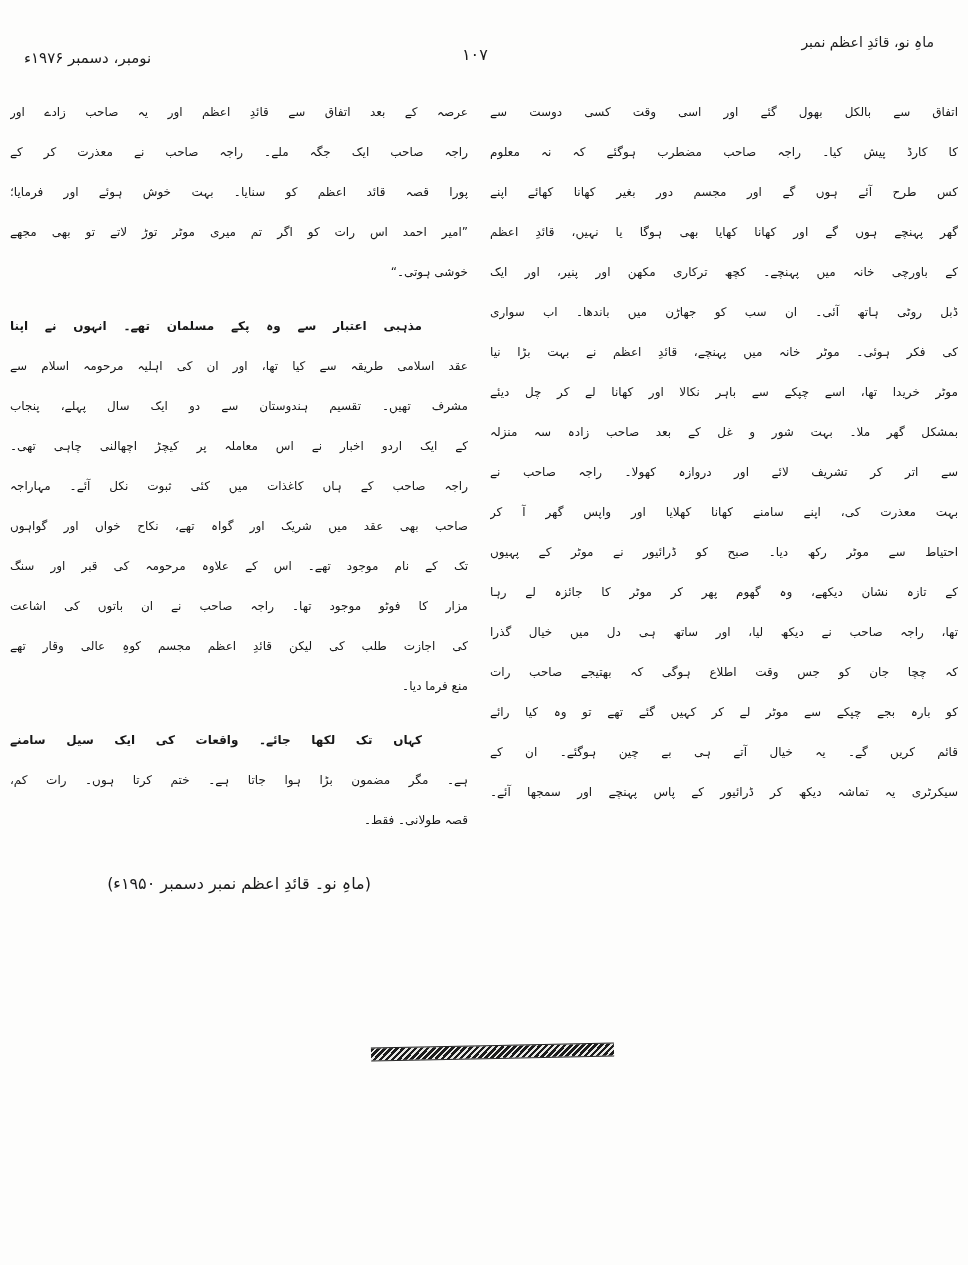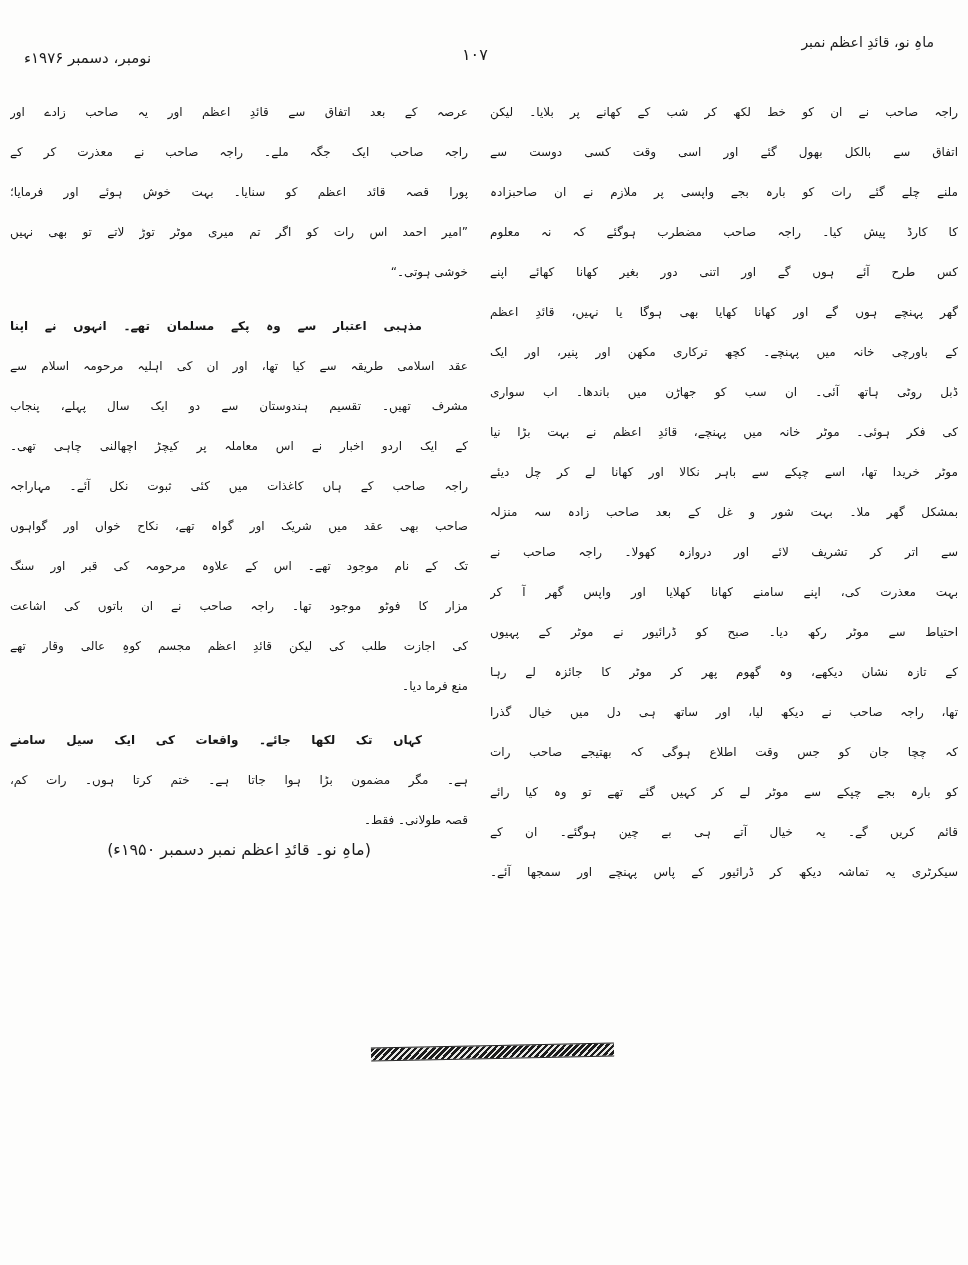--- a/index.html
+++ b/index.html
@@ -35,20 +35,21 @@
     text-align:justify;
     text-align-last:justify;
     overflow:hidden;
     color:#171717;
   }
   .line.short{text-align-last:right;}
   .line.indent{padding-right:46px;font-weight:bold;}
   .para{margin:0;}
   .para + .para{margin-top:14px;}
   .citation{
+    margin-top:34px;
     text-align:center;
     font-size:16px;
     direction:rtl;
     color:#1b1b1b;
   }
   
   .hatch-bar{
     position:absolute;
     left:371px;top:1045px;
     width:243px;height:12px;
@@ -68,25 +69,23 @@
 <div class="page">
 
   <span class="hdr hdr-title">ماہِ نو، قائدِ اعظم نمبر</span>
   <span class="hdr hdr-pageno">۱۰۷</span>
   <span class="hdr hdr-date">نومبر، دسمبر ۱۹۷۶ء</span>
 
   <div class="columns">
 
     <div class="col col-right">
       <div class="para">
-        <div class="line">راجہ صاحب نے ان کو خط لکھ کر شب کے کھانے پر بلایا۔ لیکن</div>
         <div class="line">اتفاق سے بالکل بھول گئے اور اسی وقت کسی دوست سے</div>
-        <div class="line">ملنے چلے گئے رات کو بارہ بجے واپسی پر ملازم نے ان صاحبزادہ</div>
         <div class="line">کا کارڈ پیش کیا۔ راجہ صاحب مضطرب ہوگئے کہ نہ معلوم</div>
-        <div class="line">کس طرح آئے ہوں گے اور اتنی دور بغیر کھانا کھائے اپنے</div>
+        <div class="line">کس طرح آئے ہوں گے اور مجسم دور بغیر کھانا کھائے اپنے</div>
         <div class="line">گھر پہنچے ہوں گے اور کھانا کھایا بھی ہوگا یا نہیں، قائدِ اعظم</div>
         <div class="line">کے باورچی خانہ میں پہنچے۔ کچھ ترکاری مکھن اور پنیر، اور ایک</div>
         <div class="line">ڈبل روٹی ہاتھ آئی۔ ان سب کو جھاڑن میں باندھا۔ اب سواری</div>
         <div class="line">کی فکر ہوئی۔ موٹر خانہ میں پہنچے، قائدِ اعظم نے بہت بڑا نیا</div>
         <div class="line">موٹر خریدا تھا، اسے چپکے سے باہر نکالا اور کھانا لے کر چل دیئے</div>
         <div class="line">بمشکل گھر ملا۔ بہت شور و غل کے بعد صاحب زادہ سہ منزلہ</div>
         <div class="line">سے اتر کر تشریف لائے اور دروازہ کھولا۔ راجہ صاحب نے</div>
         <div class="line">بہت معذرت کی، اپنے سامنے کھانا کھلایا اور واپس گھر آ کر</div>
         <div class="line">احتیاط سے موٹر رکھ دیا۔ صبح کو ڈرائیور نے موٹر کے پہیوں</div>
         <div class="line">کے تازہ نشان دیکھے، وہ گھوم پھر کر موٹر کا جائزہ لے رہا</div>
@@ -96,21 +95,21 @@
         <div class="line">قائم کریں گے۔ یہ خیال آتے ہی بے چین ہوگئے۔ ان کے</div>
         <div class="line">سیکرٹری یہ تماشہ دیکھ کر ڈرائیور کے پاس پہنچے اور سمجھا آئے۔</div>
       </div>
     </div>
 
     <div class="col col-left">
       <div class="para">
         <div class="line">عرصہ کے بعد اتفاق سے قائدِ اعظم اور یہ صاحب زادے اور</div>
         <div class="line">راجہ صاحب ایک جگہ ملے۔ راجہ صاحب نے معذرت کر کے</div>
         <div class="line">پورا قصہ قائد اعظم کو سنایا۔ بہت خوش ہوئے اور فرمایا؛</div>
-        <div class="line">”امیر احمد اس رات کو اگر تم میری موٹر توڑ لاتے تو بھی نہیں</div>
+        <div class="line">”امیر احمد اس رات کو اگر تم میری موٹر توڑ لاتے تو بھی مجھے</div>
         <div class="line short">خوشی ہوتی۔“</div>
       </div>
       <div class="para">
         <div class="line indent">مذہبی اعتبار سے وہ پکے مسلمان تھے۔ انہوں نے اپنا</div>
         <div class="line">عقد اسلامی طریقہ سے کیا تھا، اور ان کی اہلیہ مرحومہ اسلام سے</div>
         <div class="line">مشرف تھیں۔ تقسیم ہندوستان سے دو ایک سال پہلے، پنجاب</div>
         <div class="line">کے ایک اردو اخبار نے اس معاملہ پر کیچڑ اچھالنی چاہی تھی۔</div>
         <div class="line">راجہ صاحب کے ہاں کاغذات میں کئی ثبوت نکل آئے۔ مہاراجہ</div>
         <div class="line">صاحب بھی عقد میں شریک اور گواہ تھے، نکاح خواں اور گواہوں</div>
         <div class="line">تک کے نام موجود تھے۔ اس کے علاوہ مرحومہ کی قبر اور سنگ</div>

